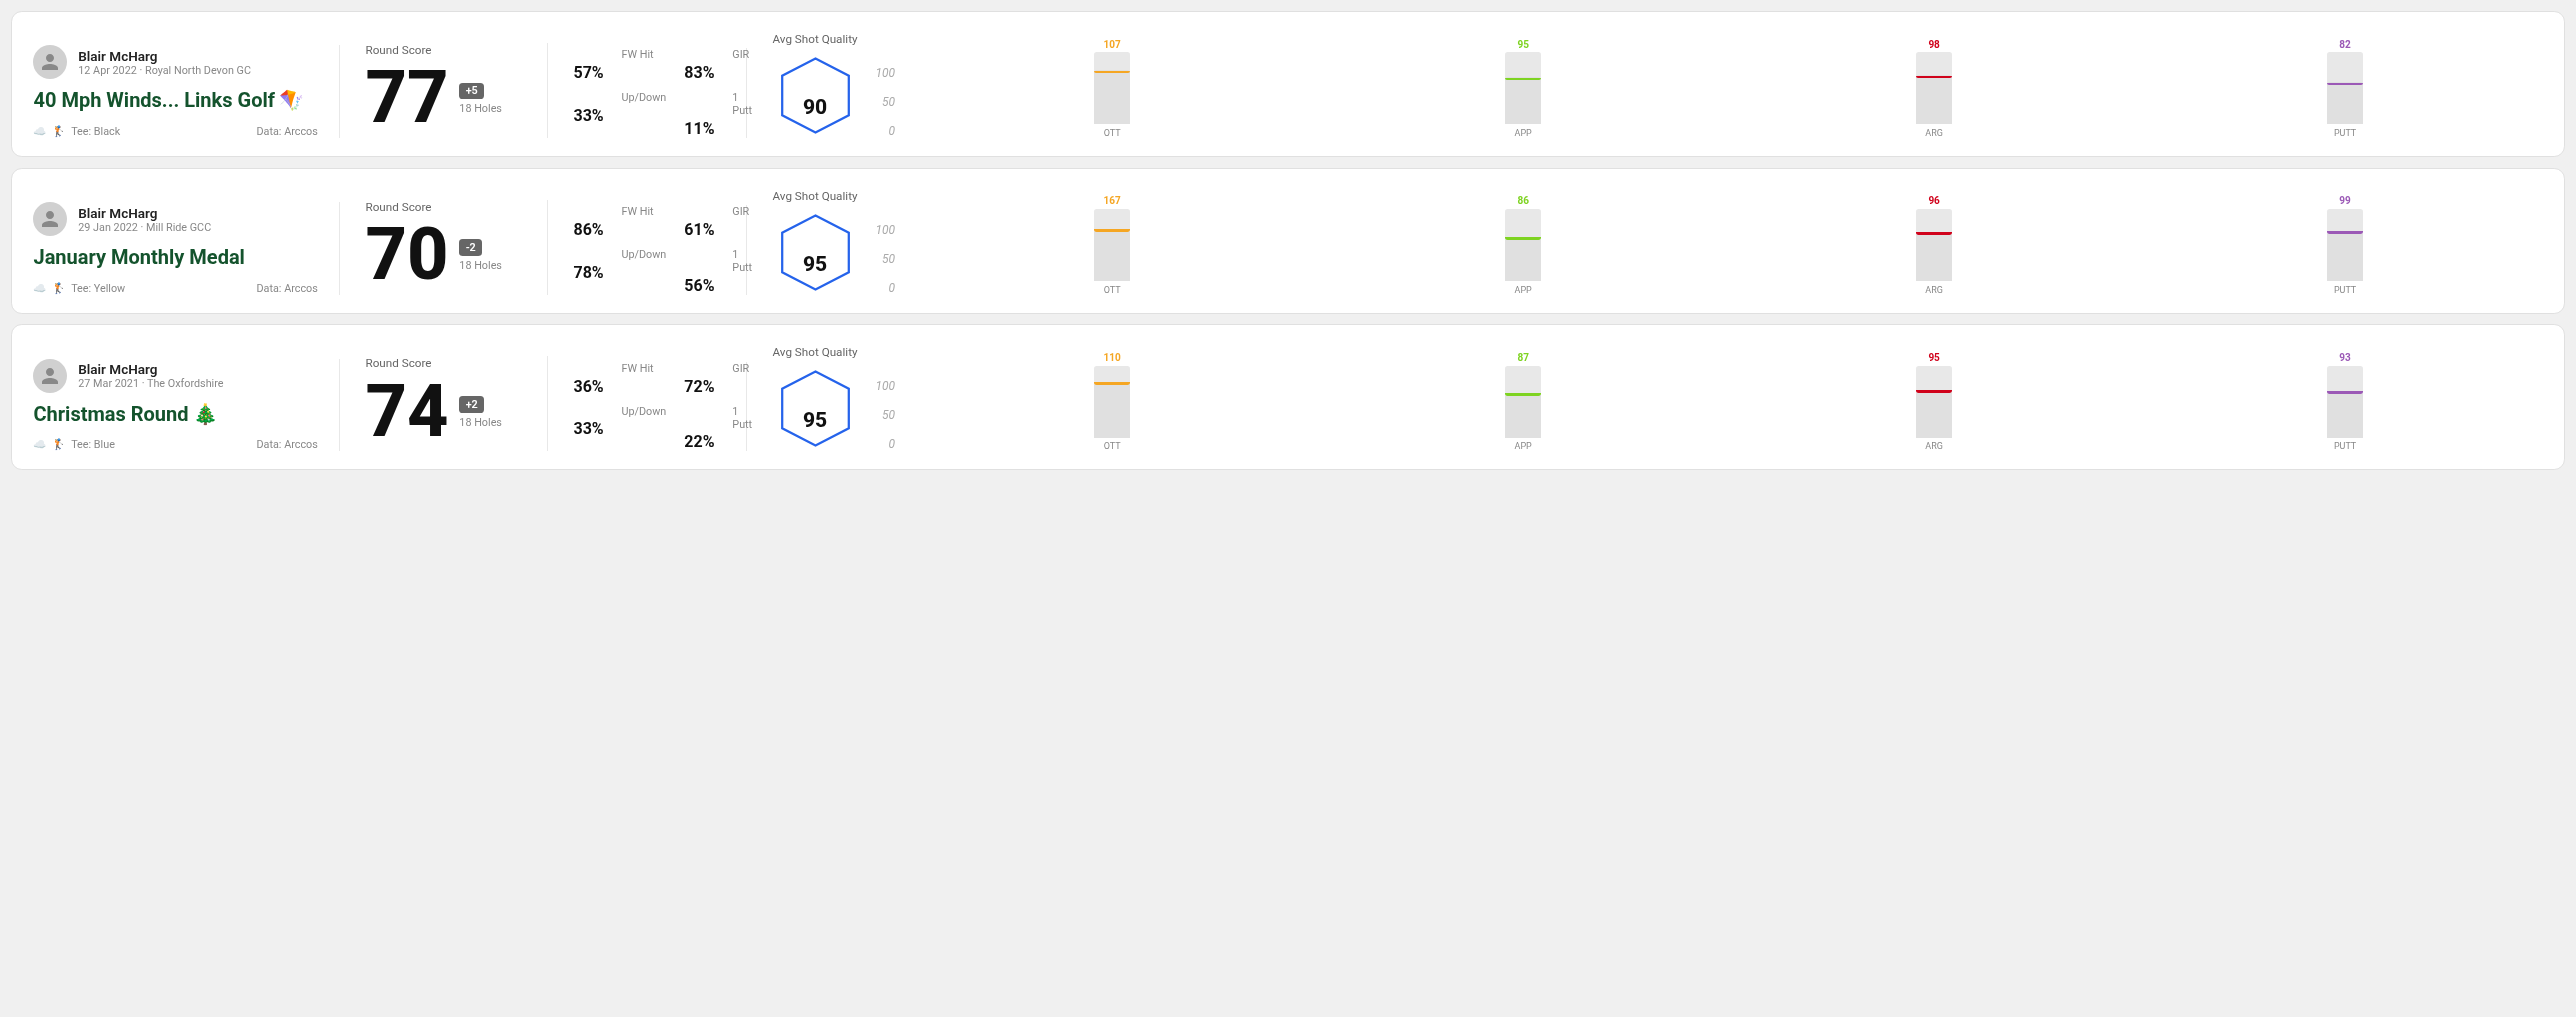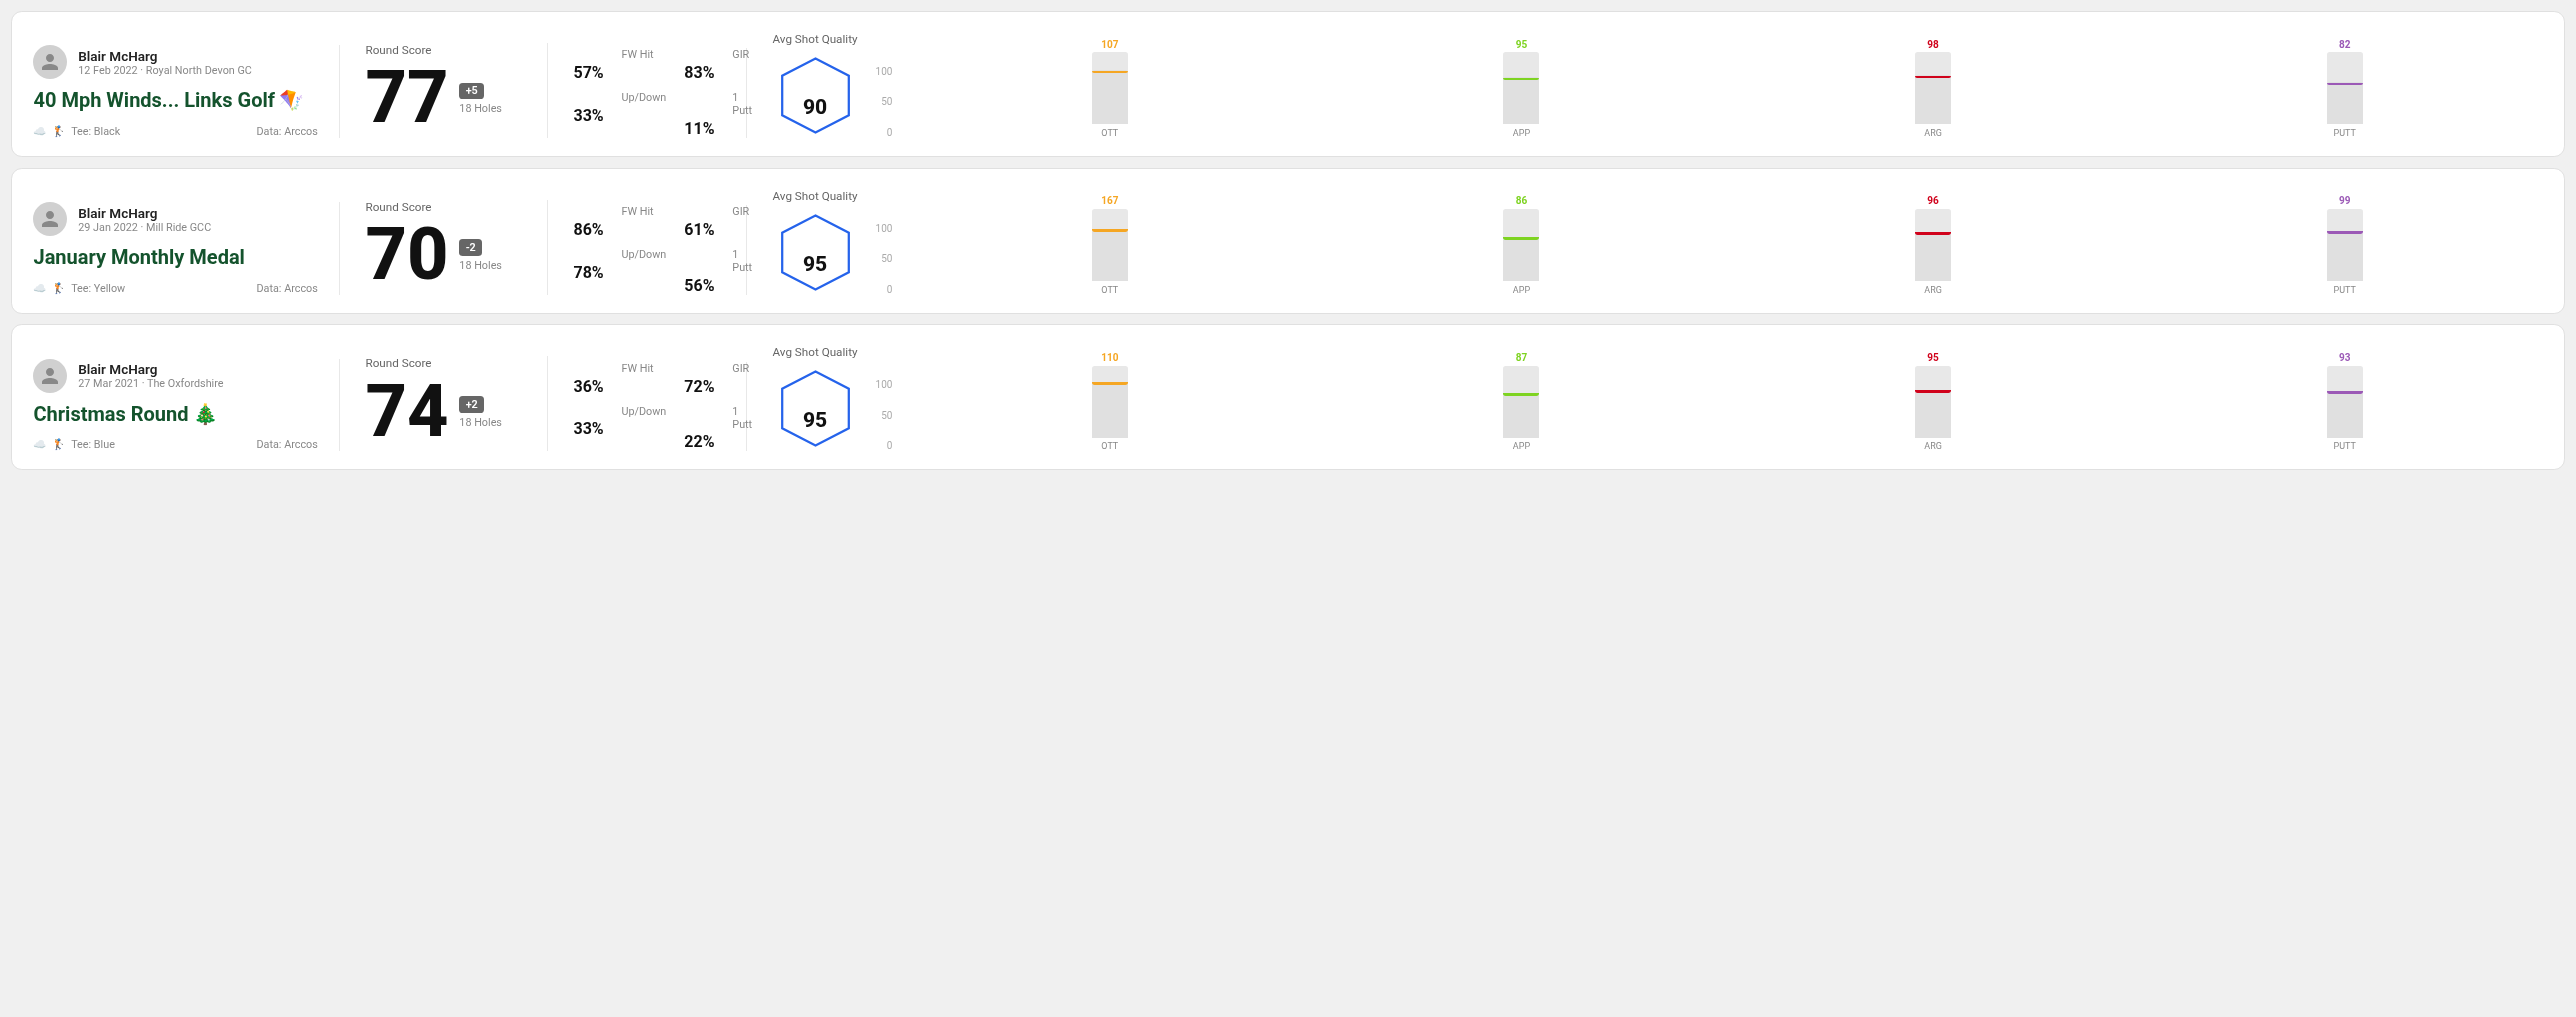--- a/index.html
+++ b/index.html
@@ -220,23 +220,24 @@
     }
     .chart-y-labels {
       display: flex;
       flex-direction: column;
       justify-content: space-between;
       height: 72px;
       margin-right: 3.6px;
       padding-bottom: 0;
     }
     .chart-y-label {
-      font-size: 10px;
+      font-size: 12px;
       color: #aaa;
       text-align: right;
+      font-style: italic;
     }
     .top-label {
       font-size: 10px;
       font-weight: 700;
       margin-bottom: 2.7px;
     }
   </style>
 </head>
 <body>
 
@@ -245,21 +246,21 @@
 
       <div class="left-section">
         <div class="player-header">
           <div class="avatar">
             <svg viewBox="0 0 24 24">
               <path d="M12 12c2.7 0 4.8-2.1 4.8-4.8S14.7 2.4 12 2.4 7.2 4.5 7.2 7.2 9.3 12 12 12zm0 2.4c-3.2 0-9.6 1.6-9.6 4.8v2.4h19.2v-2.4c0-3.2-6.4-4.8-9.6-4.8z"></path>
             </svg>
           </div>
           <div class="player-info">
             <div class="player-name">Blair McHarg</div>
-            <div class="player-date">12 Feb 2022 · Royal North Devon GC</div>
+            <div class="player-date">12 Apr 2022 · Royal North Devon GC</div>
           </div>
         </div>
         <div class="round-title">40 Mph Winds... Links Golf 🪁</div>
         <div class="bottom-meta">
           <div class="tee-info">
             <span>☁️</span>
             <span>🏌️</span>
             <span>Tee: Black</span>
           </div>
           <span>Data: Arccos</span>

